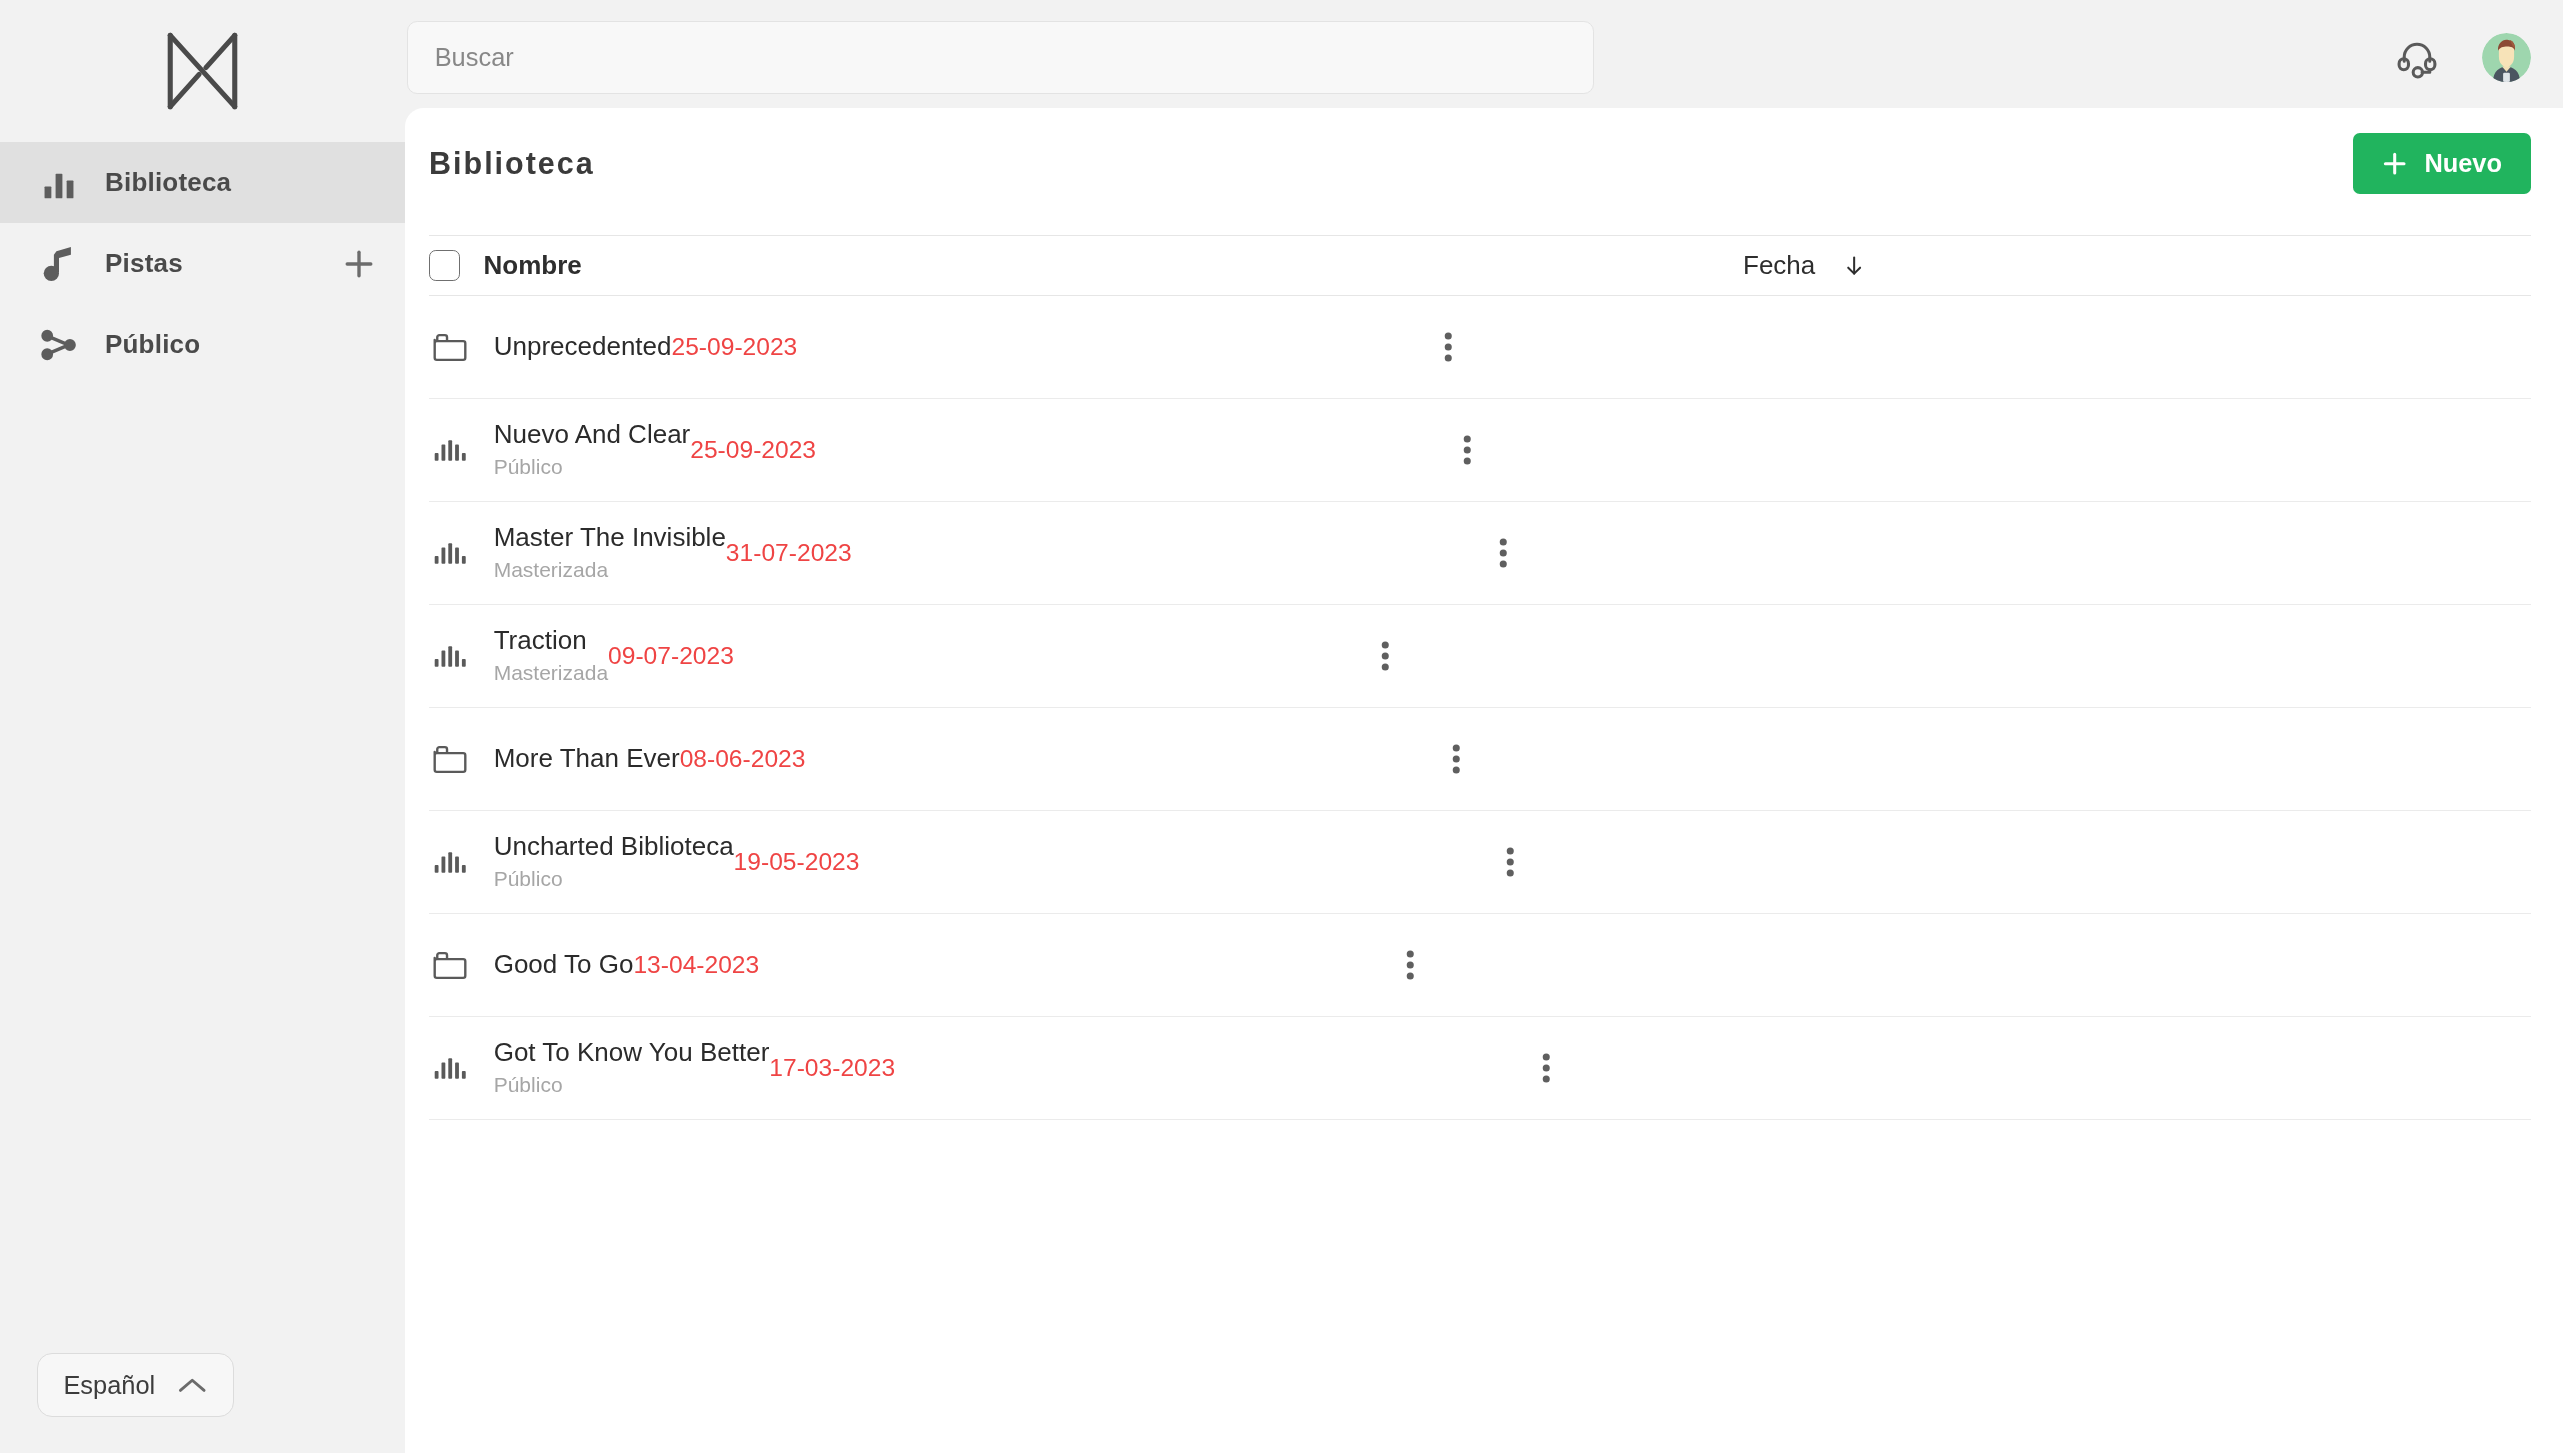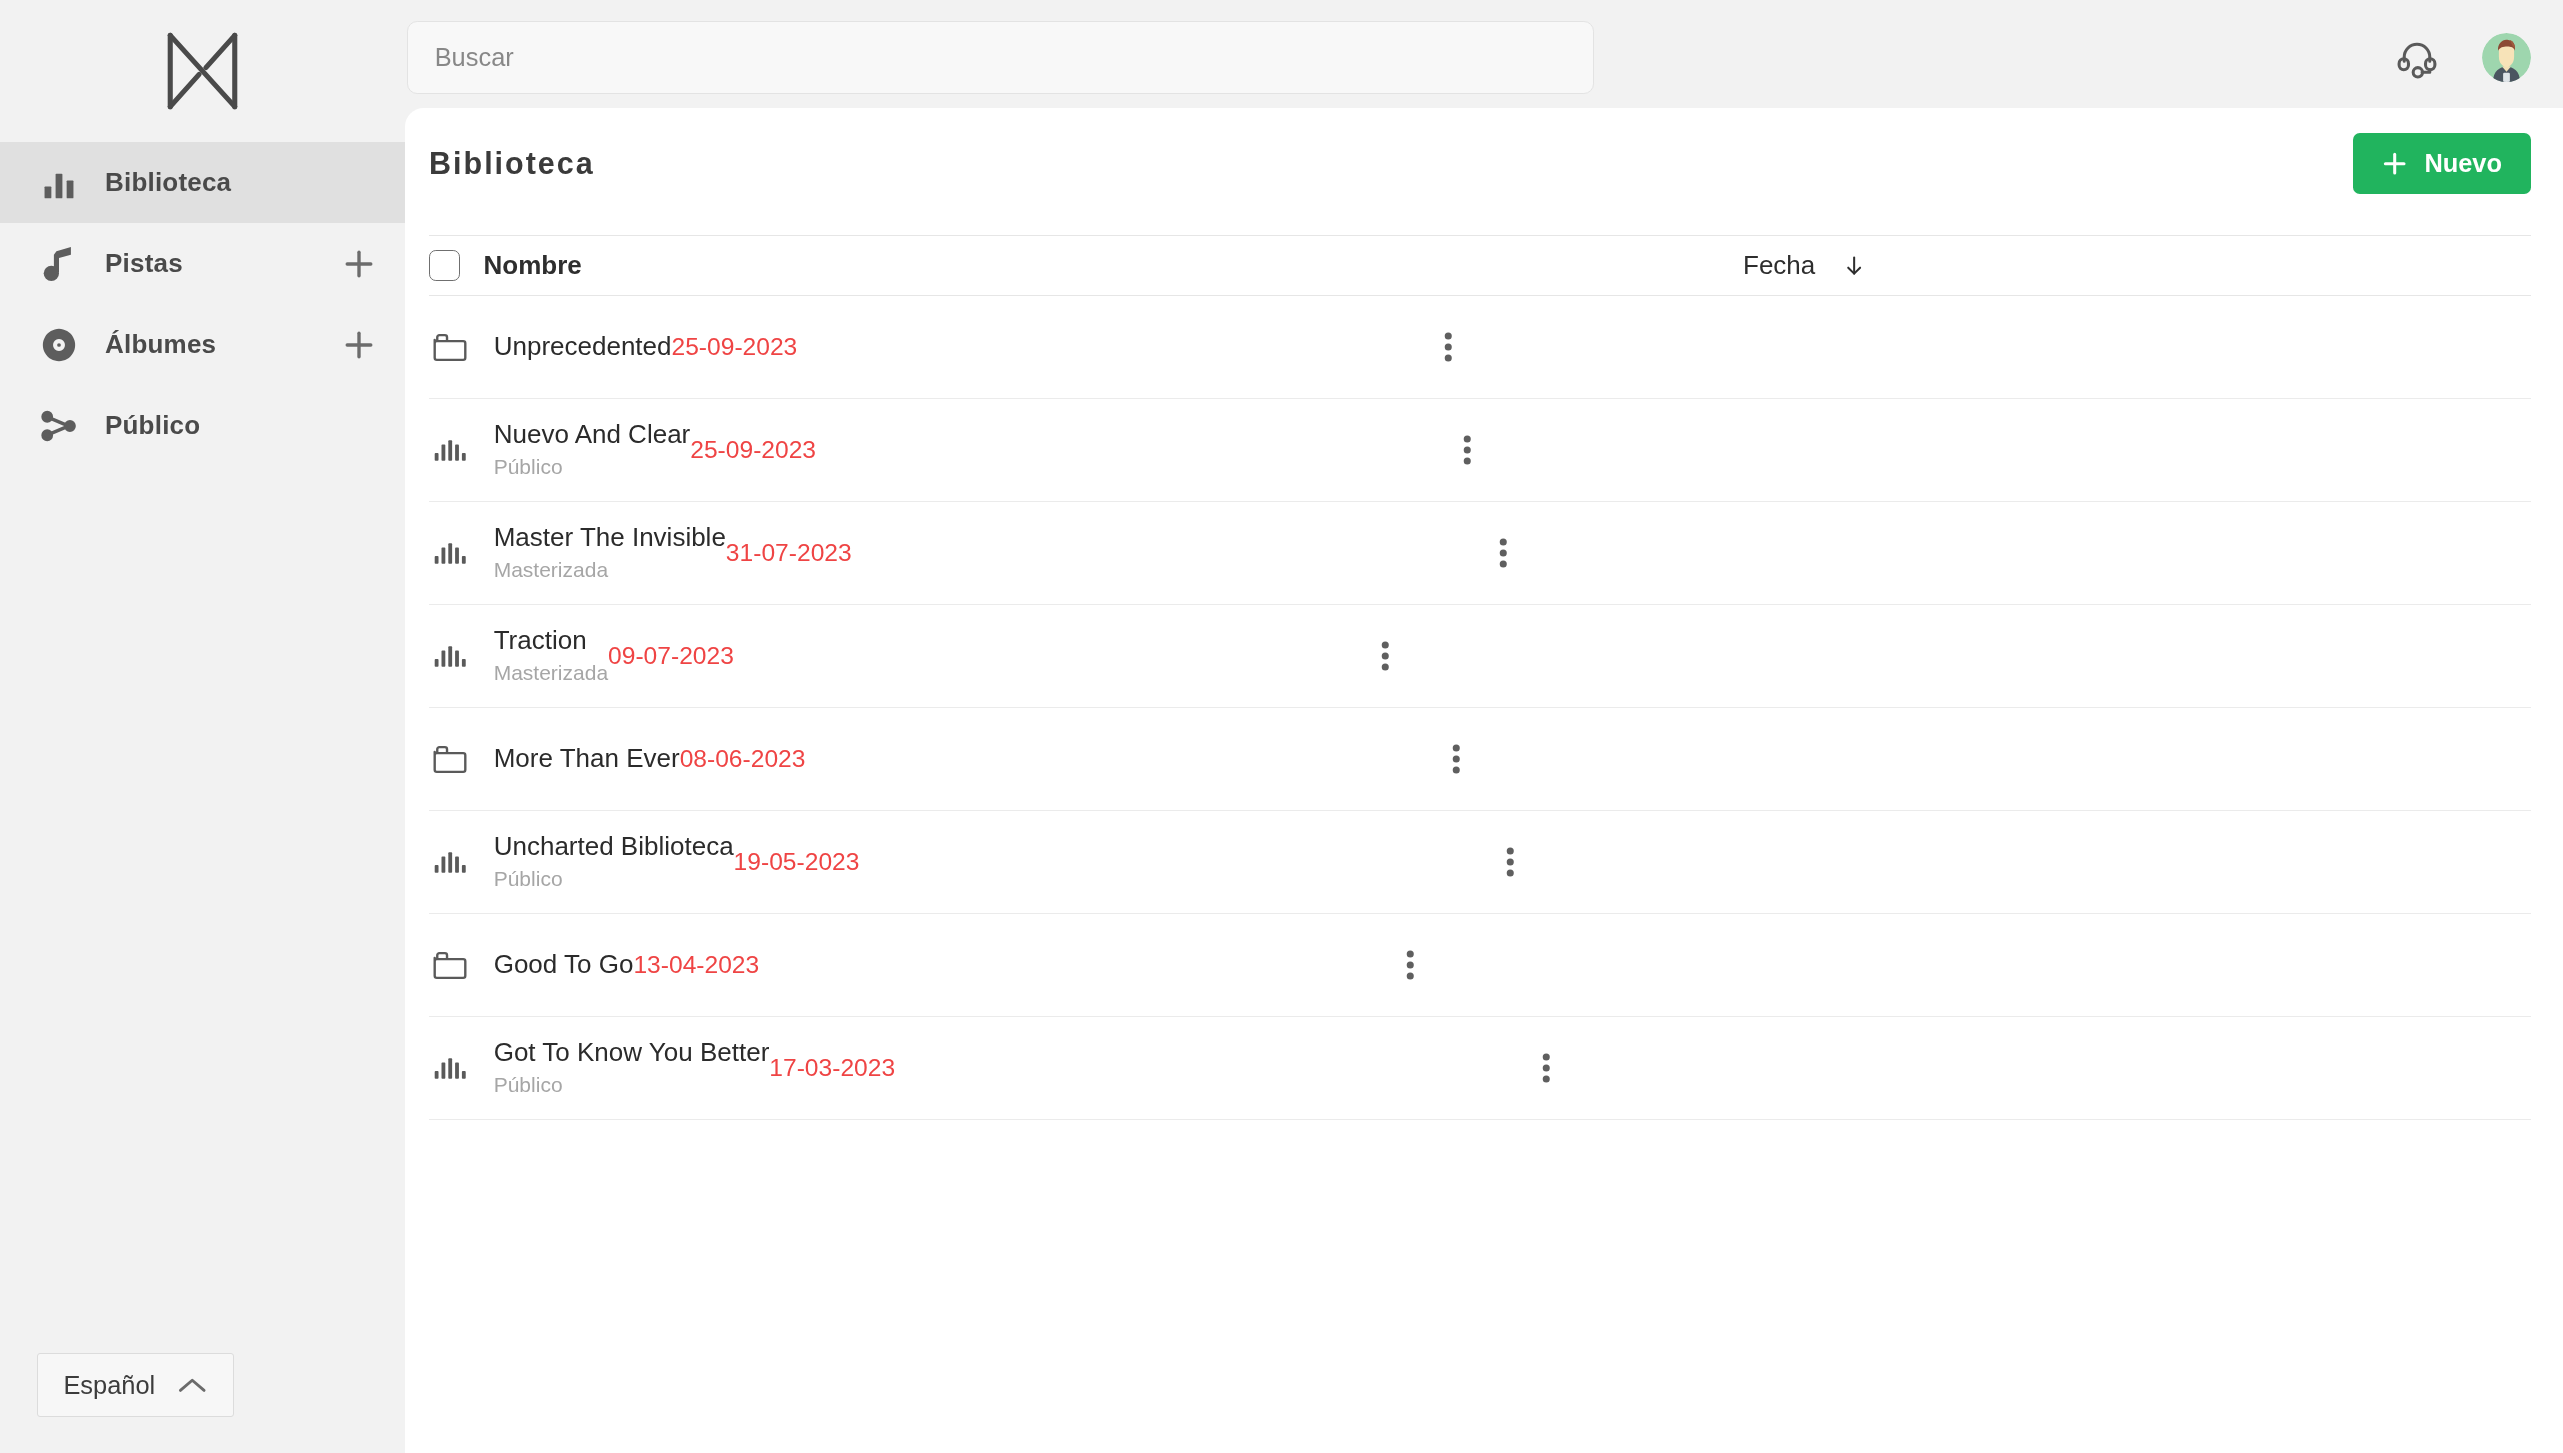--- a/index.html
+++ b/index.html
@@ -86,21 +86,21 @@
     margin-top: auto;
     padding: 0 0 37px 37px;
   }
   .lang-btn {
     display: inline-flex;
     align-items: center;
     gap: 22px;
     height: 64px;
     padding: 0 25.4px;
     border: 0.8px solid #dcdcdc;
-    border-radius: 3px;
+    border-radius: 15px;
     background: #f7f7f7;
     cursor: pointer;
   }
   .lang-label {
     font-size: 25.4px;
     color: #3c3c3c;
   }
   .chev { color: #6b6b6b; display: block; }
 
   
@@ -351,35 +351,20 @@
         </span>
         <span class="nav-label">Pistas</span>
         <span class="nav-plus">
           <svg width="32" height="32" viewBox="0 0 38 38" stroke="currentColor" stroke-width="4" stroke-linecap="round">
             <path d="M19 5 L19 33"></path>
               <path d="M5 19 L33 19"></path>
           </svg>
         </span>
       </div>
 
-      <div class="nav-item">
-        <span class="nav-icon">
-          <svg width="34" height="34" viewBox="0 0 40 40" fill="currentColor">
-            <path d="M20 1 A19 19 0 1 1 19.99 1 Z M20 13 A7 7 0 1 0 20.01 13 Z" fill-rule="evenodd"></path>
-            <circle cx="20" cy="20" r="2.2"></circle>
-          </svg>
-        </span>
-        <span class="nav-label">Álbumes</span>
-        <span class="nav-plus">
-          <svg width="32" height="32" viewBox="0 0 38 38" stroke="currentColor" stroke-width="4" stroke-linecap="round">
-            <path d="M19 5 L19 33"></path>
-              <path d="M5 19 L33 19"></path>
-          </svg>
-        </span>
-      </div>
 
       <div class="nav-item">
         <span class="nav-icon">
           <svg width="36" height="32" viewBox="0 0 42 38" fill="none" stroke="currentColor" stroke-width="4">
             <circle cx="7" cy="8" r="5" fill="currentColor"></circle>
             <circle cx="7" cy="30" r="5" fill="currentColor"></circle>
             <circle cx="34" cy="19" r="5" fill="currentColor"></circle>
             <path d="M11 10 L30 18"></path>
             <path d="M11 28 L30 20"></path>
           </svg>

